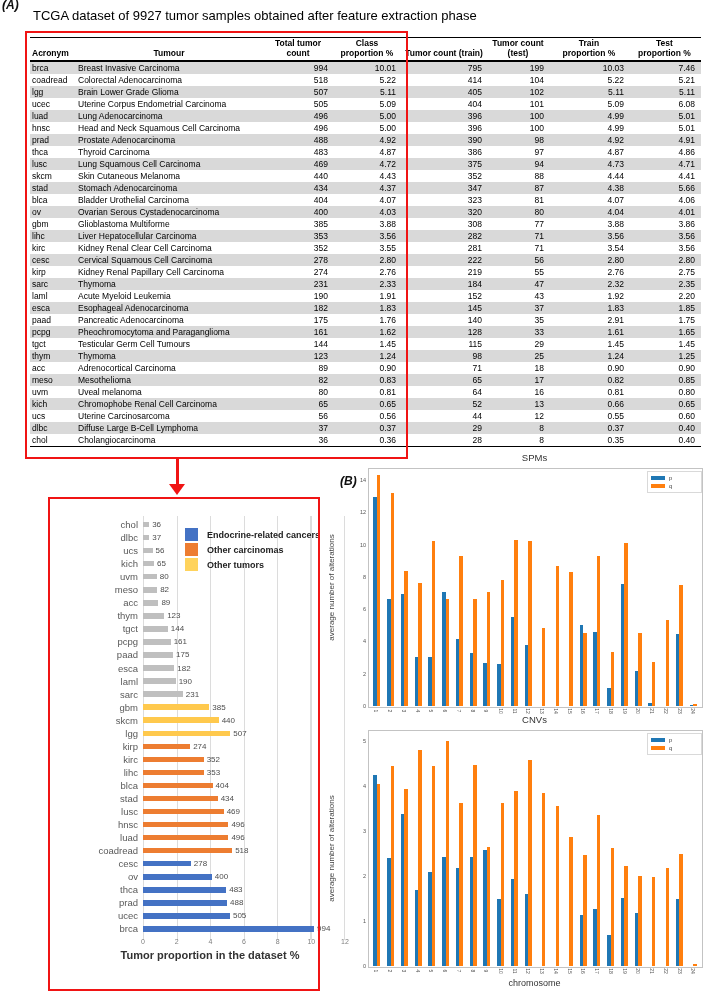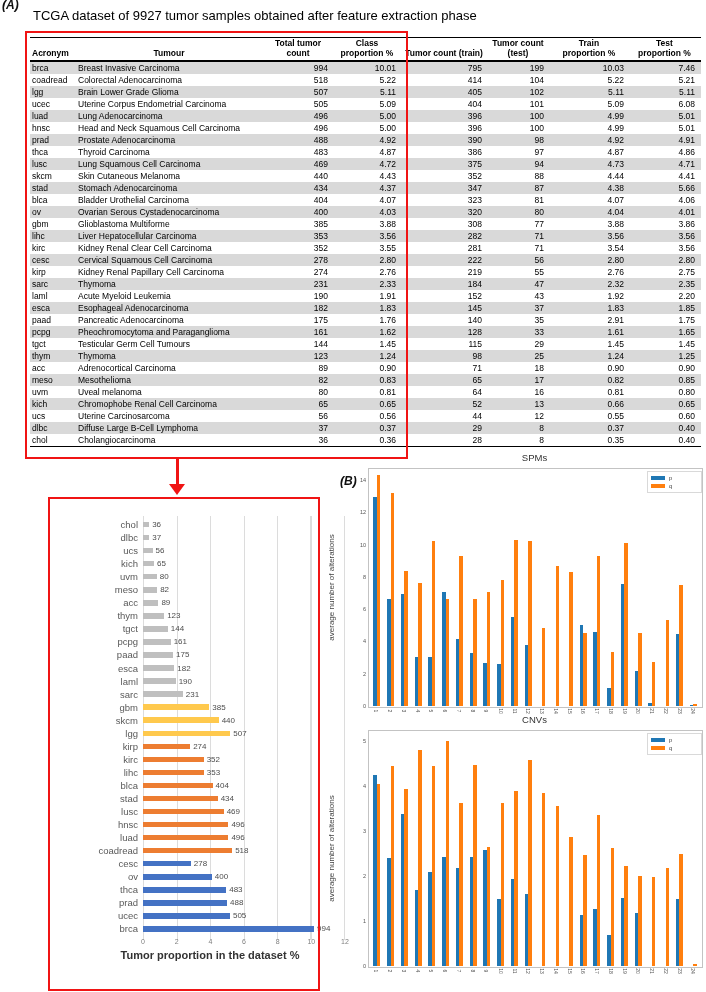--- a/index.html
+++ b/index.html
@@ -671,20 +671,34 @@
   <div id="proportion-xticks">
       <span style="left: 0%;">0</span>
       <span style="left: 16.6667%;">2</span>
       <span style="left: 33.3333%;">4</span>
       <span style="left: 50%;">6</span>
       <span style="left: 66.6667%;">8</span>
       <span style="left: 83.3333%;">10</span>
       <span style="left: 100%;">12</span>
     </div>
   <div id="proportion-xlabel">Tumor proportion in the dataset %</div>
+  <div id="proportion-legend">
+      <div class="pleg-item">
+        <span class="pleg-swatch" style="background: rgb(68, 114, 196);"></span>
+        <span class="pleg-label">Endocrine-related cancers</span>
+      </div>
+      <div class="pleg-item">
+        <span class="pleg-swatch" style="background: rgb(237, 125, 49);"></span>
+        <span class="pleg-label">Other carcinomas</span>
+      </div>
+      <div class="pleg-item">
+        <span class="pleg-swatch" style="background: rgb(255, 211, 92);"></span>
+        <span class="pleg-label">Other tumors</span>
+      </div>
+    </div>
 
   <div class="panel-label" style="left:340px;top:474px;">(B)</div>
 
   <div id="spms-chart" class="bchart">
     <div class="btitle">SPMs</div>
     <div class="bpanel"></div>
     <div class="ylab">
         <span>average number of alterations</span>
       </div>
     <div class="yticks">
@@ -1060,20 +1074,21 @@
         <div class="xcell">
           <span>22</span>
         </div>
         <div class="xcell">
           <span>23</span>
         </div>
         <div class="xcell">
           <span>24</span>
         </div>
       </div>
+    <div class="xlab">chromosome</div>
     <div class="blegend">
         <div class="bleg-item">
           <span class="bleg-swatch" style="background: rgb(31, 119, 180);"></span>
           <span class="bleg-label">p</span>
         </div>
         <div class="bleg-item">
           <span class="bleg-swatch" style="background: rgb(255, 127, 14);"></span>
           <span class="bleg-label">q</span>
         </div>
       </div>

